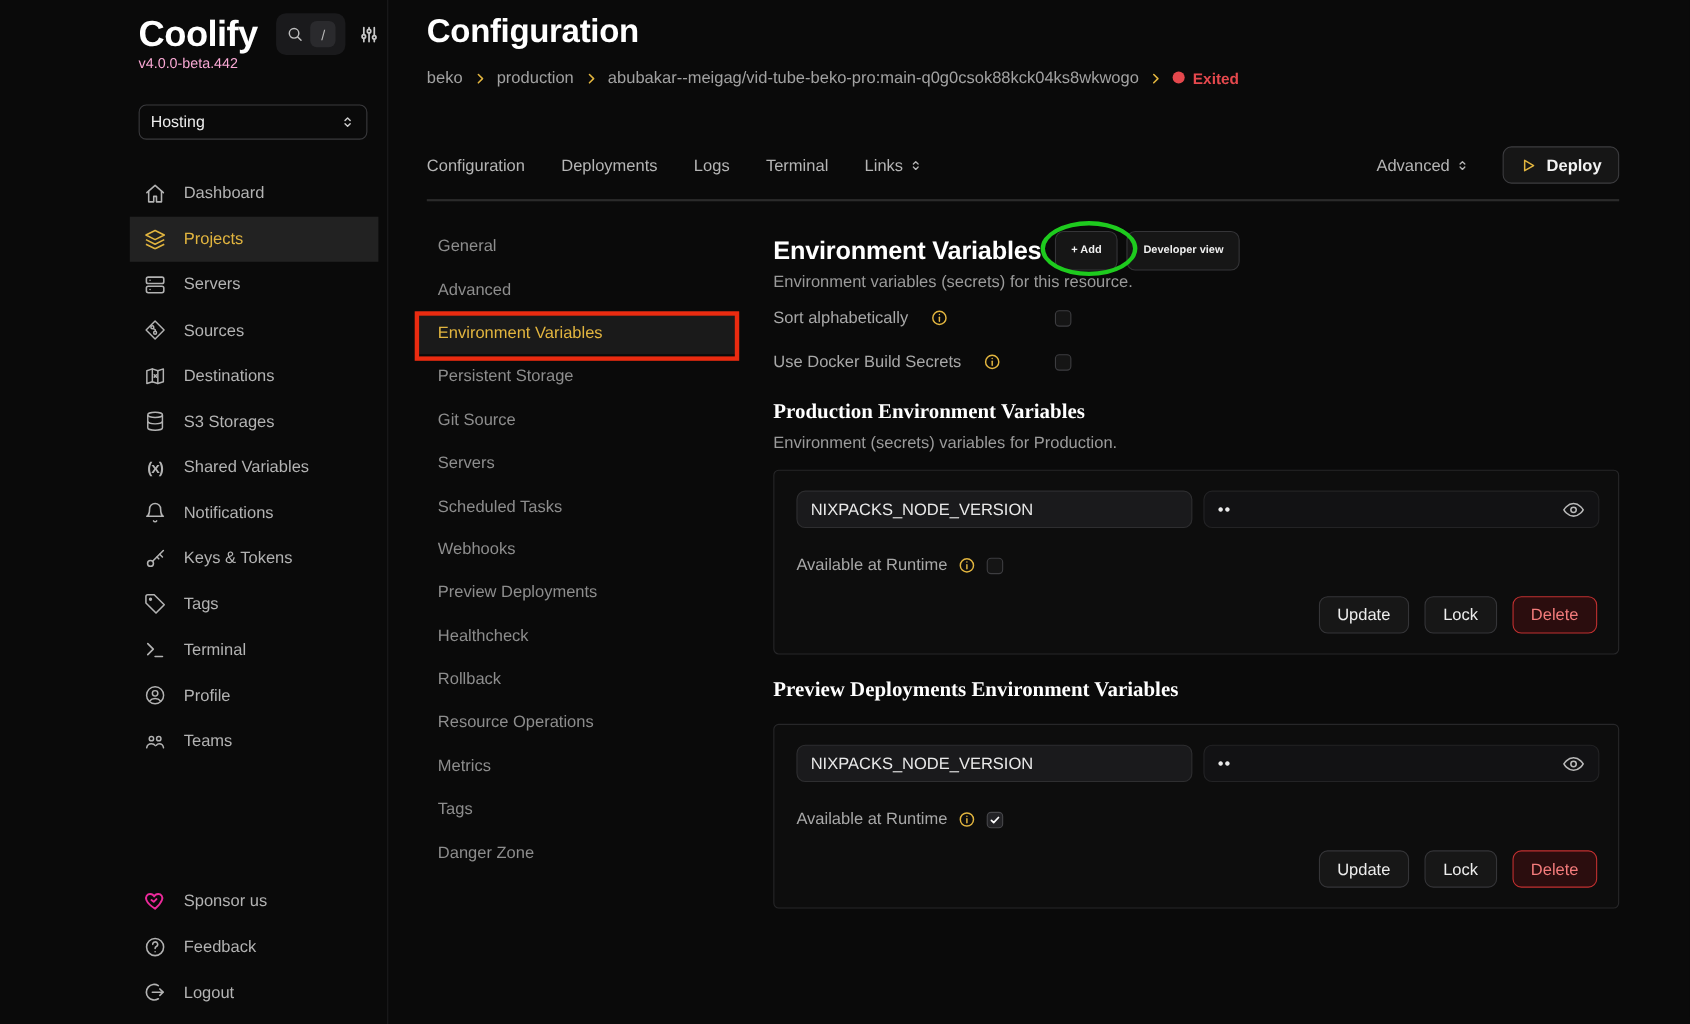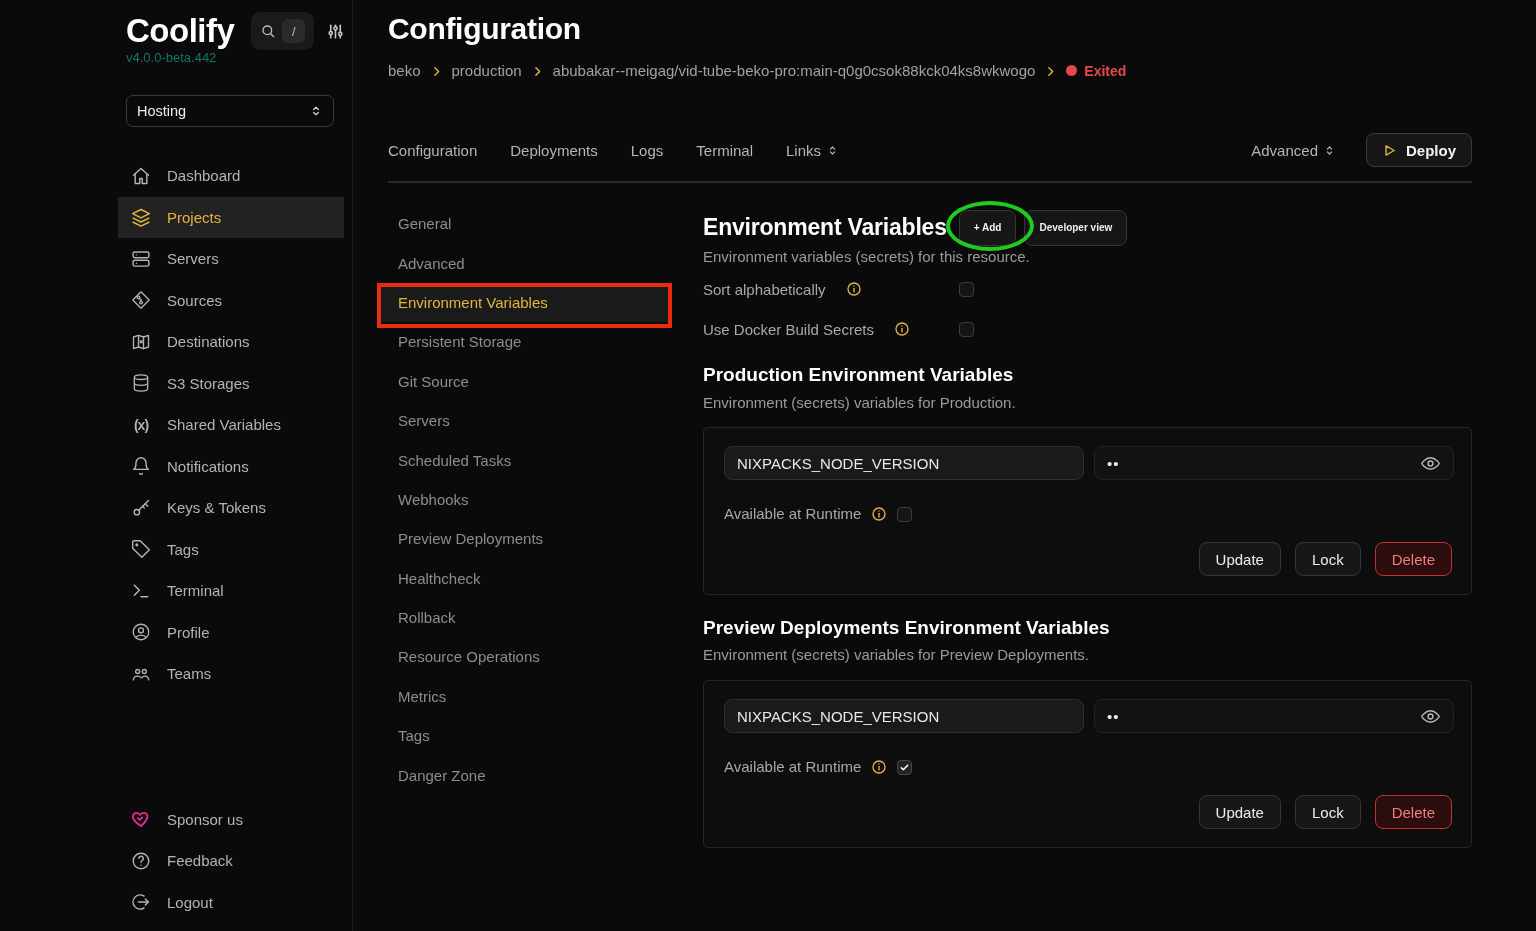--- a/index.html
+++ b/index.html
@@ -10,21 +10,21 @@
   
   .sidebar { position:absolute; left:0; top:0; bottom:0; width:353px;
     border-right:1px solid #1d1d1f; background:#0a0a0a; }
   .logo-row { position:absolute; left:126px; top:12px; display:flex; align-items:center; }
   .logo { font-size:33px; font-weight:800; letter-spacing:-.5px; color:#fff; }
   .search-pill { margin-left:17px; width:63px; height:38px; background:#1a1a1c;
     border-radius:9px; display:flex; align-items:center; justify-content:center; gap:6px; cursor:pointer; }
   .search-pill .key { width:23px; height:24px; background:#2a2a2d; border-radius:6px;
     color:#b9b9b9; font-size:13px; display:flex; align-items:center; justify-content:center; }
   .sliders-btn { margin-left:12px; color:#c9c9c9; cursor:pointer; }
-  .version { position:absolute; left:126px; top:50px; font-size:13px; color:#0f766e; }
+  .version { position:absolute; left:126px; top:50px; font-size:13px; color:#f9a8d4; }
   .team-select { position:absolute; left:126px; top:95px; width:208px; height:32px;
     border:1px solid #3a3a3d; border-radius:7px; display:flex; align-items:center;
     justify-content:space-between; padding:0 10px; font-size:14.5px; color:#ededed; cursor:pointer; }
   .nav { position:absolute; left:118px; top:155px; width:226px; }
   .nav.footer { top:auto; bottom:8px; }
   .nav-item { height:41.5px; display:flex; align-items:center; gap:16px; padding-left:13px;
     color:#b3b3b3; font-size:15px; cursor:pointer; }
   .nav-item .ic { width:20px; display:flex; justify-content:center; color:#b3b3b3; }
   .nav-item.active { background:#222222; color:var(--accent); }
   .nav-item.active .ic { color:var(--accent); }
@@ -70,21 +70,21 @@
   .toggles { margin-top:12px; }
   .toggle-row { position:relative; height:24px; margin-bottom:16px; display:flex; align-items:center; gap:20px; }
   .lbl { font-size:15px; color:#a8a8a8; }
   .info-ic { color:var(--accent); }
   .checkbox { width:15px; height:15px; border:1px solid #3d3d40; border-radius:4px;
     background:#151515; cursor:pointer; display:flex; align-items:center; justify-content:center; }
   .checkbox.fixed { position:absolute; left:256px; }
   .checkbox.checked { background:#232326; border-color:#47474a; }
   .checkbox .tick { color:#fff; display:none; }
   .checkbox.checked .tick { display:block; }
-  .h3 { font-size:19px; font-weight:800; height:24px; }
+  .h3 { font-size:19px; font-weight:800; height:24px;font-family:Liberation Serif, serif; }
   .h3-1 { margin-top:23px; } .sub-1 { margin-top:6px; }
   .card { margin-top:16px; height:168px; border:1px solid #272729; border-radius:5px;
     background:#0d0d0d; position:relative; }
   .h3-2 { margin-top:22px; } .sub-2 { margin-top:5px; }
   .card-2 { margin-top:17px; }
   .inp { position:absolute; top:18px; height:34px; border-radius:8px; font-size:15px;
     color:#e9e9e9; display:flex; align-items:center; padding:0 12px; }
   .inp.key { left:20px; width:360px; background:#1a1a1c; border:1px solid #2e2e30; }
   .inp.val { left:390px; width:360px; background:#121214; border:1px solid #232325;
     justify-content:space-between; letter-spacing:1px; }
@@ -435,21 +435,20 @@
         <span class="checkbox"></span>
       </div>
       <div class="btn-row">
         <span class="btn">Update</span>
         <span class="btn">Lock</span>
         <span class="btn danger">Delete</span>
       </div>
     </div>
 
     <div class="h3 h3-2">Preview Deployments Environment Variables</div>
-    <div class="sub sub-2">Environment (secrets) variables for Preview Deployments.</div>
     <div class="card card-2">
       <div class="inp key">NIXPACKS_NODE_VERSION</div>
       <div class="inp val">
         <span>••</span>
         <span class="eye">
             <svg width="21" height="21" viewBox="0 0 24 24" fill="none" stroke="currentColor" stroke-width="1.6">
               <path d="M2 12s3.5-6.5 10-6.5S22 12 22 12s-3.5 6.5-10 6.5S2 12 2 12z"></path>
               <circle cx="12" cy="12" r="2.8"></circle>
             </svg>
           </span>

